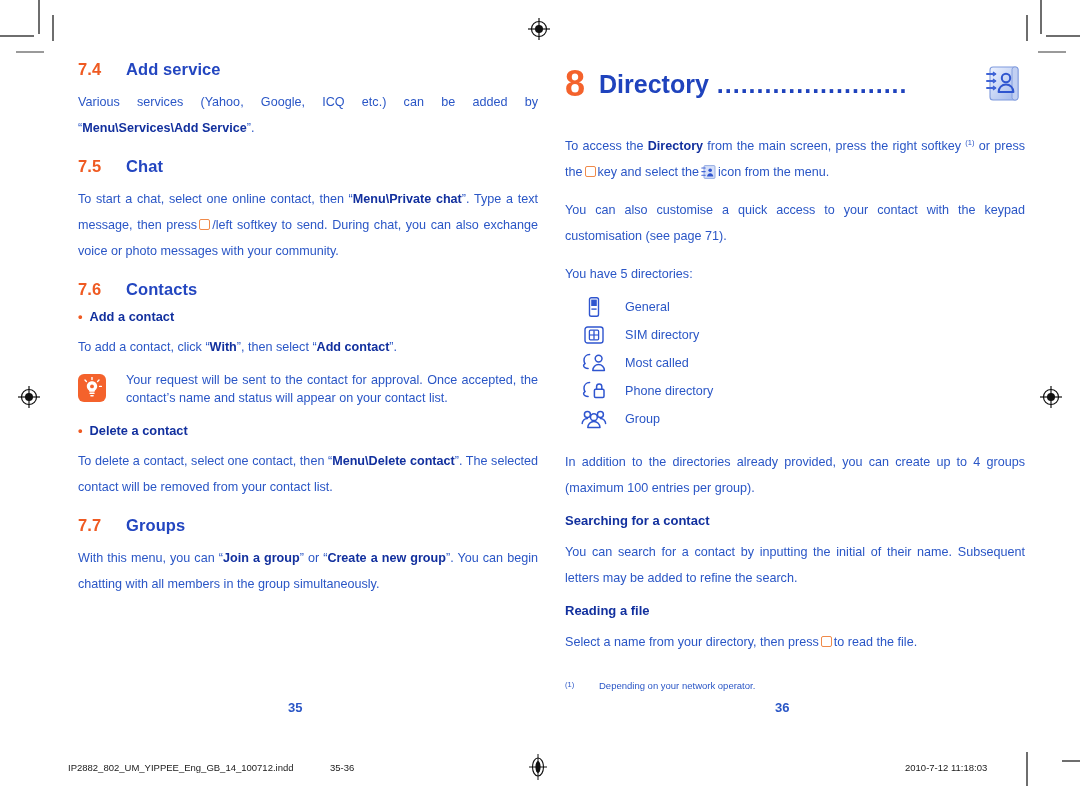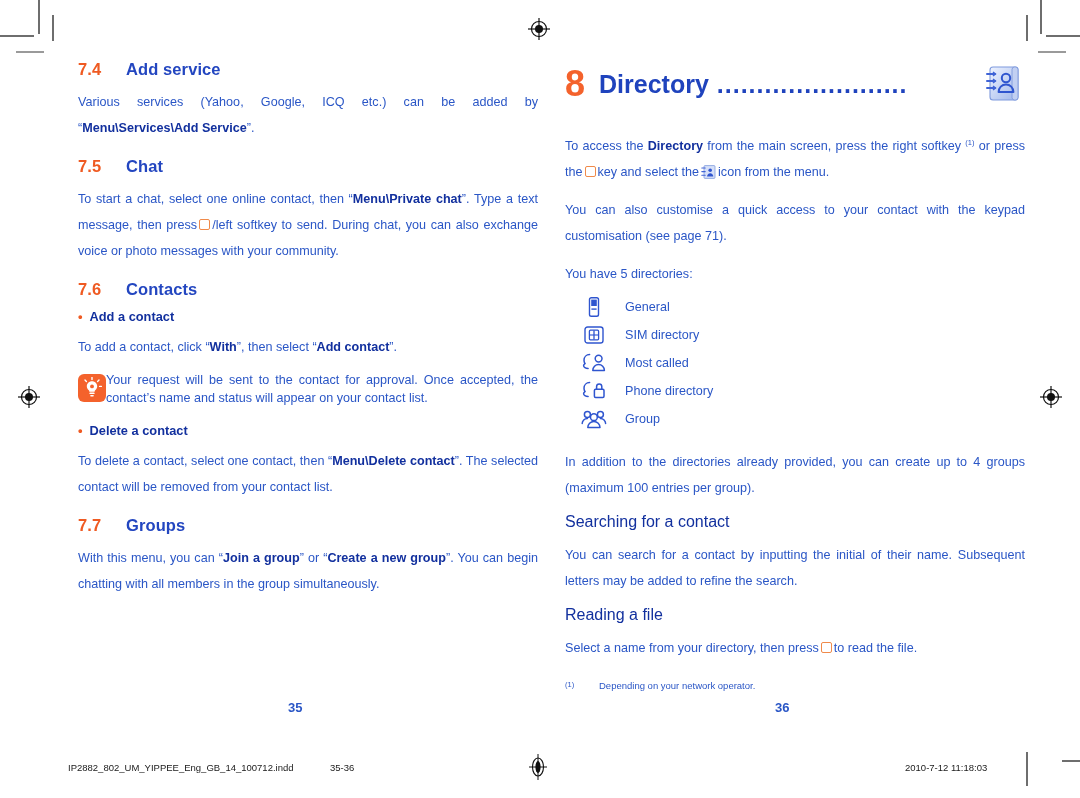--- a/index.html
+++ b/index.html
@@ -75,22 +75,22 @@
   }
   .bullet-head .dot {
     color: #ef5a22;
     margin-right: 7px;
     font-size: 13px;
     line-height: 1;
   }
 
   .subhead {
     margin: 2px 0 11px 0;
-    font-size: 16px;
-    font-weight: normal;
+    font-size: 13px;
+    font-weight: bold;
     color: #12309e;
   }
 
   
   .softkey {
     display: inline-block;
     width: 11px; height: 11px;
     border: 1.3px solid #f08a4a;
     border-radius: 2px;
     vertical-align: -1px;
@@ -103,21 +103,21 @@
     display: inline-block;
     width: 15px; height: 14px;
     vertical-align: -3px;
     margin: 0 2px;
   }
 
   
   .tip {
     display: flex;
     margin: 2px 0 16px 0;
-    gap: 0;
+    gap: 20px;
   }
   .tip-icon {
     flex: 0 0 28px;
     width: 28px; height: 28px;
     border-radius: 6px;
     background: #f4622c;
     position: relative;
     margin-top: 2px;
   }
   .tip-icon svg { position: absolute; left: 4px; top: 3px; }

